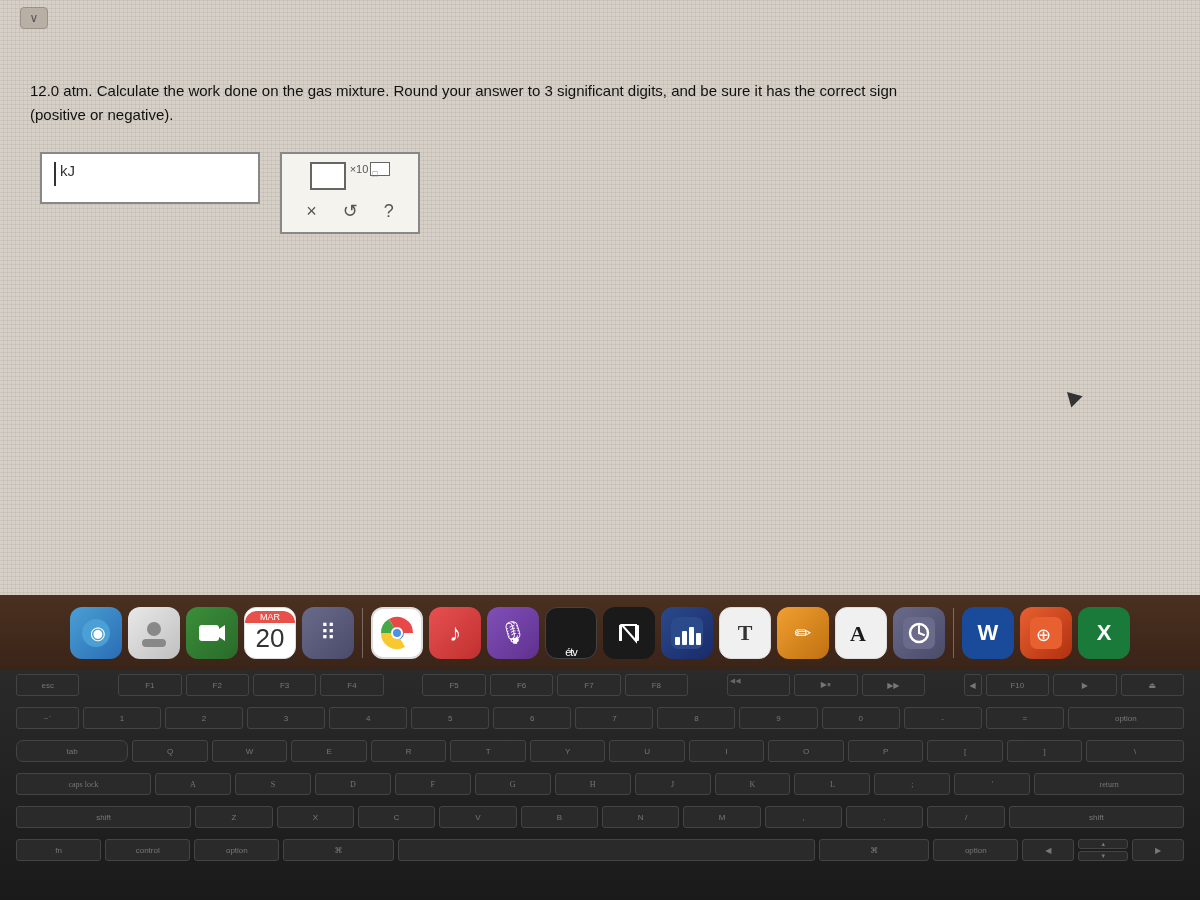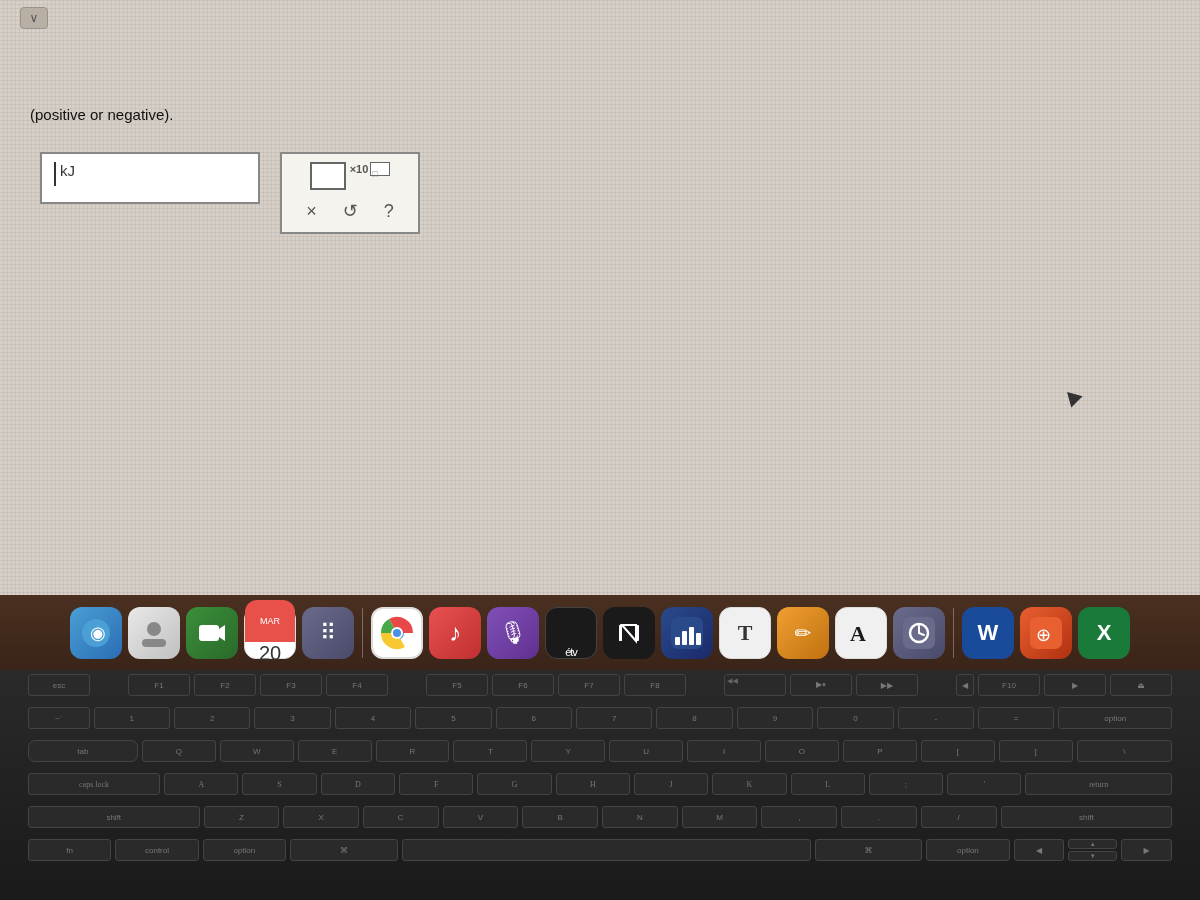--- a/index.html
+++ b/index.html
@@ -113,21 +113,20 @@
       flex-direction: column;
       align-items: center;
       gap: 8px;
       min-width: 140px;
     }
 
     .sci-top {
       display: flex;
       align-items: flex-start;
       gap: 2px;
-      font-weight: bold;
     }
 
     .sci-main-box {
       width: 36px;
       height: 28px;
       border: 2px solid #666;
       background: #fff;
       display: flex;
       align-items: center;
       justify-content: center;
@@ -212,22 +211,22 @@
 
     .dock-finder { background: linear-gradient(135deg, #4a9fd4, #2a6db5); }
     .dock-contacts { background: linear-gradient(135deg, #e8e8e8, #c0c0c0); }
     .dock-facetime { background: linear-gradient(135deg, #3a8f3a, #2a6a2a); }
     .dock-calendar { 
       background: white; 
       border: 1px solid #ddd;
       flex-direction: column;
       font-size: 9px;
     }
-    .dock-calendar .cal-month { background: #e8504a; color: white; width: 100%; text-align: center; border-radius: 12px 12px 0 0; padding: 16px 0; font-size: 9px; }
-    .dock-calendar .cal-day { font-size: 20px; font-weight: 300; color: #333; }
+    .dock-calendar .cal-month { background: #e8504a; color: white; width: 100%; text-align: center; border-radius: 12px 12px 0 0; padding: 1px 0; font-size: 9px; }
+    .dock-calendar .cal-day { font-size: 26px; font-weight: 300; color: #333; }
 
     .dock-launchpad { background: linear-gradient(135deg, #6a6a8a, #4a4a6a); }
     .dock-music { background: linear-gradient(135deg, #e85050, #c03030); }
     .dock-podcast { background: linear-gradient(135deg, #8050b8, #603090); }
     .dock-appletv { background: #1a1a1a; border: 1px solid #444; align-items: flex-end; }
     .dock-bars { background: linear-gradient(135deg, #2a4a8a, #1a2a6a); }
     .dock-t { background: #f0f0f0; border: 1px solid #ddd; }
     .dock-pencil { background: linear-gradient(135deg, #f0a030, #c07010); }
     .dock-fonts { background: #f0f0f0; border: 1px solid #ddd; }
     .dock-screentime { background: linear-gradient(135deg, #6a6a8a, #4a4a6a); }
@@ -248,21 +247,21 @@
       bottom: 0;
       left: 0;
       right: 0;
       height: 230px;
       background: linear-gradient(180deg, #2a2a2a 0%, #1a1a1a 100%);
     }
 
     .key-fn-row {
       display: flex;
       gap: 4px;
-      padding: 4px 28px;
+      padding: 4px 16px;
     }
 
     .fn-key {
       height: 22px;
       flex: 1;
       background: #2a2a2a;
       border-radius: 3px;
       color: #777;
       font-size: 8px;
       display: flex;
@@ -322,21 +321,21 @@
 
     <div class="top-bar">
       <div class="chevron-btn">
         <span>∨</span>
       </div>
     </div>
 
     <div class="question-area">
       <p class="question-text">
         <br>
-        <br>
+        <span>12.0 atm. Calculate the work done on the gas mixture. Round your answer to 3 significant digits, and be sure it has the correct sign</span><br>
         <span>(positive or negative).</span>
       </p>
 
       <div class="answer-section">
 
         <div class="answer-input-group">
           <span class="input-cursor"></span>
           <span class="unit-label">kJ</span>
         </div>
 

